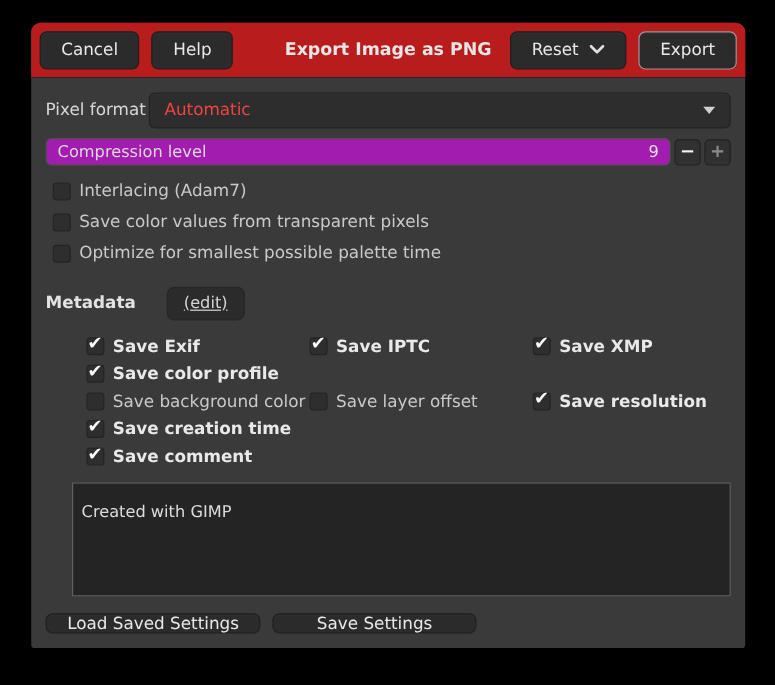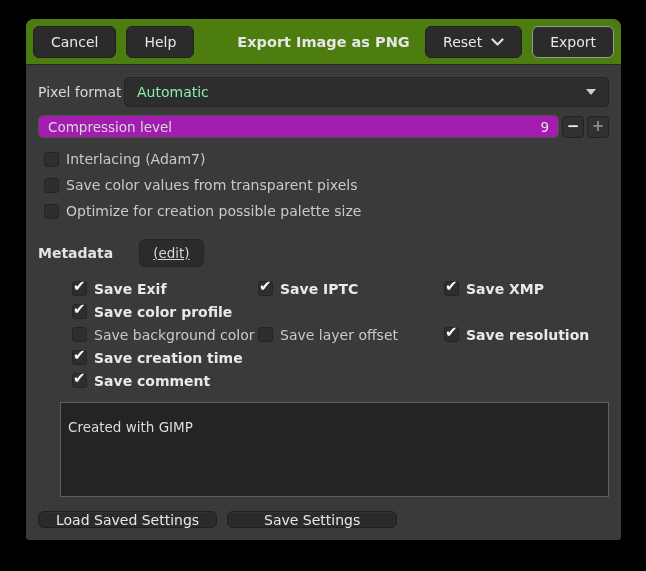--- a/index.html
+++ b/index.html
@@ -10,21 +10,21 @@
     position: absolute; left: 26px; top: 19px;
     width: 595px; height: 521px;
     background: #3a3a3a;
     border-radius: 8px 8px 3px 3px;
     display: flex; flex-direction: column;
   }
 
   
   .header {
     height: 46px; flex: 0 0 46px;
-    background: #4d7c0f;
+    background: #b91c1c;
     border-bottom: 1px solid #272727;
     border-radius: 8px 8px 0 0;
     display: flex; align-items: center;
     padding: 0 7px; position: relative;
   }
   .btn {
     display: inline-flex; align-items: center; justify-content: center;
     height: 32px; padding: 0 17px;
     background: #2b2b2b;
     border: 1px solid #1f1f1f;
@@ -49,21 +49,21 @@
 
   .row-pixel-format { display: flex; align-items: center; margin-bottom: 8px; }
   .pf-label { width: 86px; flex: 0 0 86px; font-size: 14px; color: #d8d8d8; }
   .select {
     flex: 1; height: 30px;
     background: #2d2d2d;
     border: 1px solid #232323;
     box-shadow: inset 0 1px 0 rgba(255,255,255,0.03);
     border-radius: 5px;
     display: flex; align-items: center;
-    padding: 0 12px; color: #86efac; font-size: 14px;
+    padding: 0 12px; color: #ef4444; font-size: 14px;
     cursor: pointer;
   }
   .select .sel-spacer { flex: 1; }
   .dd-arrow {
     width: 0; height: 0;
     border-left: 5px solid transparent;
     border-right: 5px solid transparent;
     border-top: 6px solid #cfcfcf;
   }
 
@@ -202,21 +202,21 @@
       <div class="cbrow">
         <span class="cb"></span>
         <span class="cb-label">Interlacing (Adam7)</span>
       </div>
       <div class="cbrow">
         <span class="cb"></span>
         <span class="cb-label">Save color values from transparent pixels</span>
       </div>
       <div class="cbrow">
         <span class="cb"></span>
-        <span class="cb-label">Optimize for creation possible palette size</span>
+        <span class="cb-label">Optimize for smallest possible palette time</span>
       </div>
     </div>
 
     <div class="row-metadata">
       <span class="meta-label">Metadata</span>
       <span class="edit-btn">(edit)</span>
     </div>
 
     <div class="meta-grid">
       <div class="cbrow gc1">

